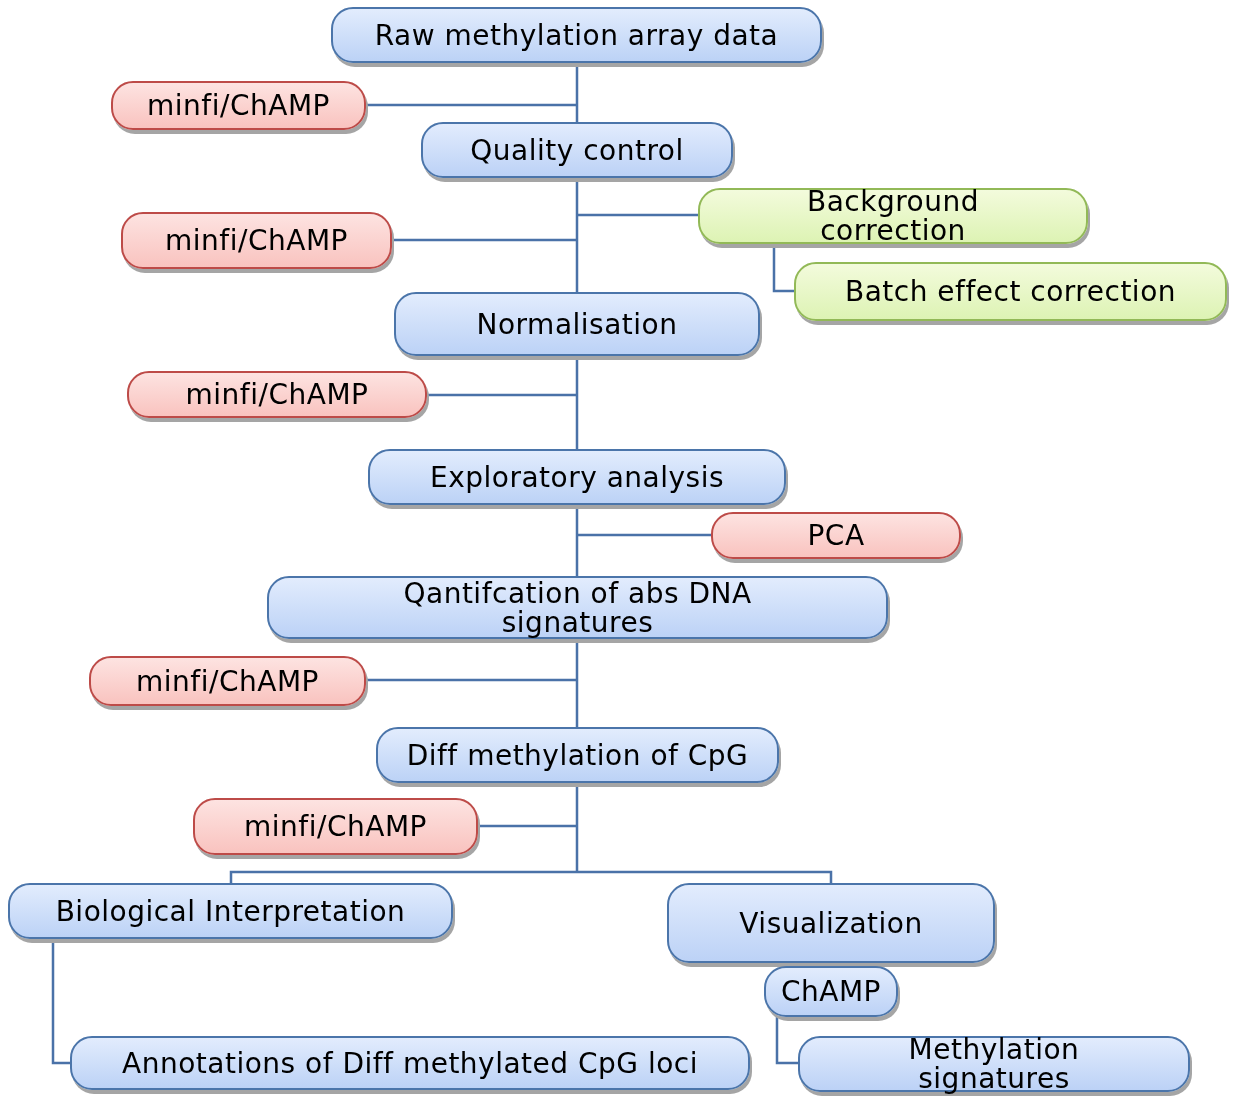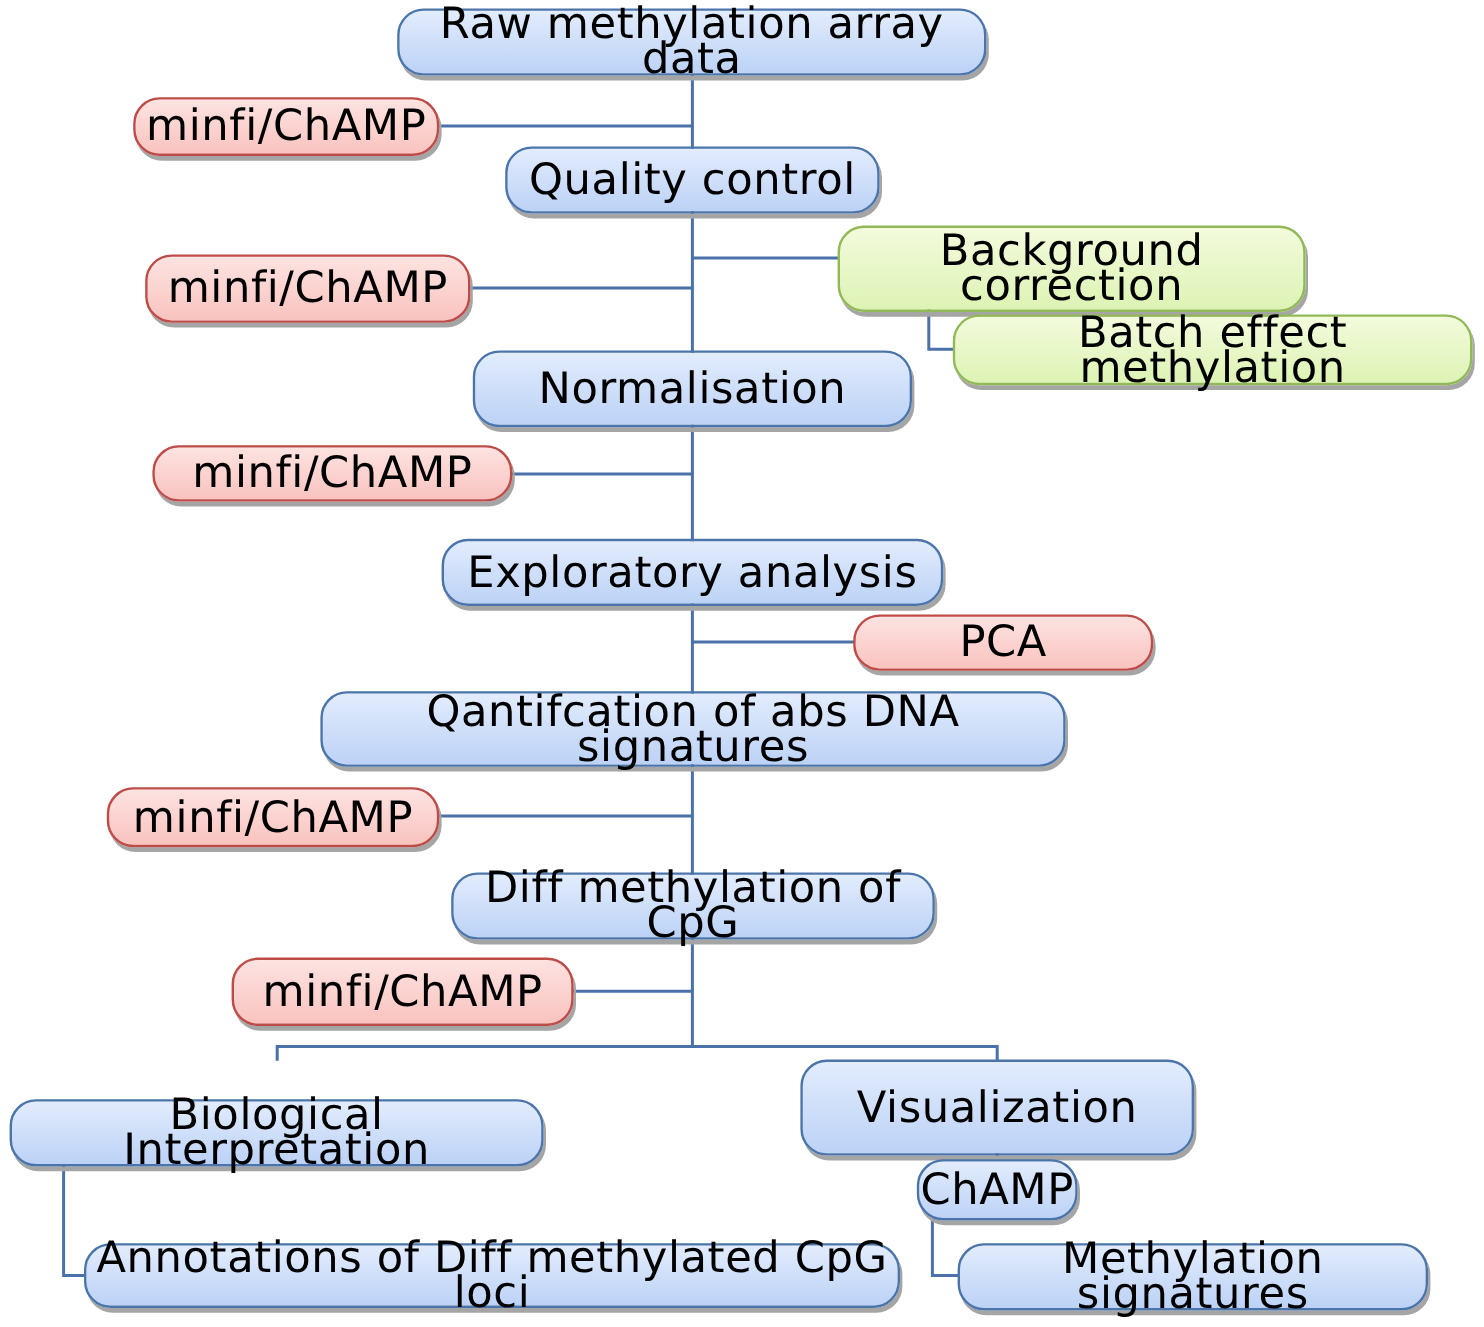--- a/index.html
+++ b/index.html
@@ -1,21 +1,21 @@
 <!DOCTYPE html>
 <html><head>
 <meta charset="utf-8">
 <style>
   html, body { margin:0; padding:0; background:#ffffff; }
   body { width:1237px; height:1106px; position:relative; overflow:hidden;
          font-family:"DejaVu Sans", sans-serif; }
   svg.links { position:absolute; left:0; top:0; width:1237px; height:1106px; }
   svg.links line, svg.links polyline { stroke:#4a72a8; stroke-width:2.5; fill:none; }
   .box { position:absolute; box-sizing:border-box; display:flex; align-items:center;
-         justify-content:center; text-align:center; color:#000; font-size:36px;
+         justify-content:center; text-align:center; color:#000; font-size:28px;
          line-height:29px; letter-spacing:0.5px; box-shadow:2px 4px 0 #a5a5a5;border-radius:22px; }
   .blue { background:linear-gradient(#e2ecfd, #bcd2f6); border:2.5px solid #4b75aa; }
   .red { background:linear-gradient(#fde3e1, #f9c3bf); border:2.5px solid #bd4b48; }
   .green { background:linear-gradient(#f3fbdc, #ddf3b4); border:2.5px solid #92b957; }
 </style>
 </head>
 <body>
 
 <svg class="links">
   <line x1="577" y1="62" x2="577" y2="872"></line>
@@ -35,28 +35,28 @@
 
 <div class="box blue" style="left:331px;top:7px;width:491px;height:56px;">
     <span>Raw methylation array data</span>
   </div>
 <div class="box red" style="left:111px;top:81px;width:255px;height:49px;">
     <span>minfi/ChAMP</span>
   </div>
 <div class="box blue" style="left:421px;top:122px;width:312px;height:56px;">
     <span>Quality control</span>
   </div>
-<div class="box green" style="left:698px;top:188px;width:390px;height:72px;padding:0 70px;">
+<div class="box green" style="left:698px;top:188px;width:390px;height:56px;padding:0 70px;">
     <span>Background correction</span>
   </div>
 <div class="box red" style="left:121px;top:212px;width:271px;height:57px;">
     <span>minfi/ChAMP</span>
   </div>
 <div class="box green" style="left:794px;top:262px;width:433px;height:59px;">
-    <span>Batch effect methylation</span>
+    <span>Batch effect correction</span>
   </div>
 <div class="box blue" style="left:394px;top:292px;width:366px;height:64px;">
     <span>Normalisation</span>
   </div>
 <div class="box red" style="left:127px;top:371px;width:300px;height:47px;">
     <span>minfi/ChAMP</span>
   </div>
 <div class="box blue" style="left:368px;top:449px;width:418px;height:56px;">
     <span>Exploratory analysis</span>
   </div>
@@ -68,21 +68,21 @@
   </div>
 <div class="box red" style="left:89px;top:656px;width:277px;height:50px;">
     <span>minfi/ChAMP</span>
   </div>
 <div class="box blue" style="left:376px;top:727px;width:403px;height:56px;">
     <span>Diff methylation of CpG</span>
   </div>
 <div class="box red" style="left:193px;top:798px;width:285px;height:57px;">
     <span>minfi/ChAMP</span>
   </div>
-<div class="box blue" style="left:8px;top:883px;width:445px;height:56px;padding:0 44px;margin-top:33px;">
+<div class="box blue" style="left:8px;top:883px;width:445px;height:56px;padding:0 44px;">
     <span>Biological Interpretation</span>
   </div>
 <div class="box blue" style="left:667px;top:883px;width:328px;height:80px;">
     <span>Visualization</span>
   </div>
 <div class="box blue" style="left:764px;top:966px;width:134px;height:51px;">
     <span>ChAMP</span>
   </div>
 <div class="box blue" style="left:70px;top:1036px;width:680px;height:54px;">
     <span>Annotations of Diff methylated CpG loci</span>

